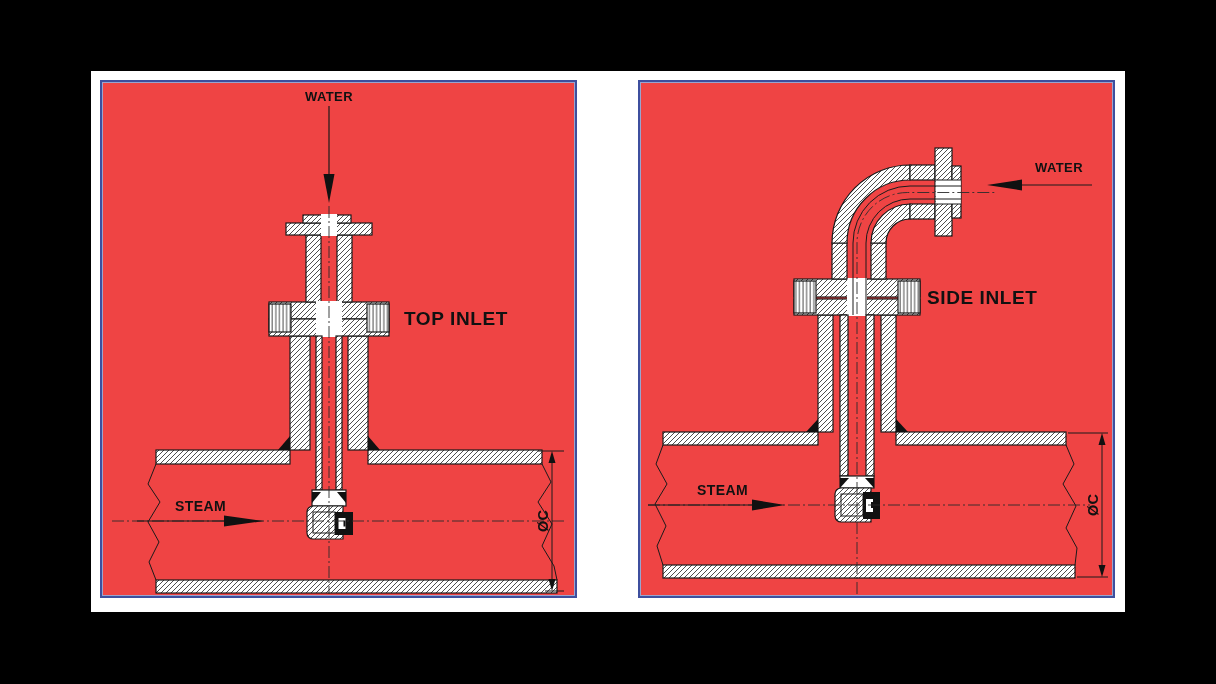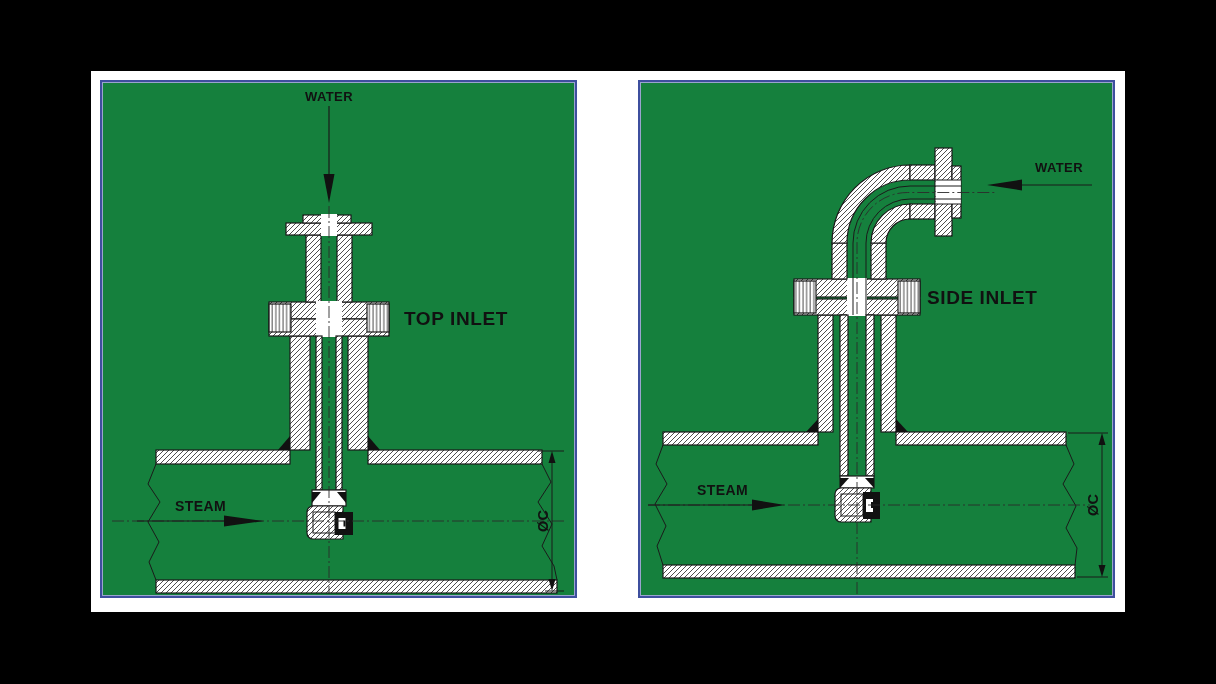--- a/index.html
+++ b/index.html
@@ -6,21 +6,21 @@
   body{
     width:1216px;height:684px;position:relative;overflow:hidden;
     background:#000;font-family:"Liberation Sans", sans-serif;
   }
   .sheet{
     position:absolute;left:91px;top:71px;width:1034px;height:541px;
     background:#fff;
   }
   .panel{
     position:absolute;top:80px;width:473px;height:514px;
-    background:#15803d;border:2px solid #3e4f9e;
+    background:#ef4444;border:2px solid #3e4f9e;
     box-shadow:inset 0 0 0 1px #9aa4cf;
   }
   .panel.left{left:100px;}
   .panel.right{left:638px;}
   svg{display:block;}
   text{fill:#111;font-family:"Liberation Sans", sans-serif;font-weight:bold;}
   .lbl{font-size:13px;letter-spacing:.4px;}
   .lbl2{font-size:14px;letter-spacing:.4px;}
   .title{font-size:19px;letter-spacing:.6px;}
   .dim{font-size:14.5px;}

